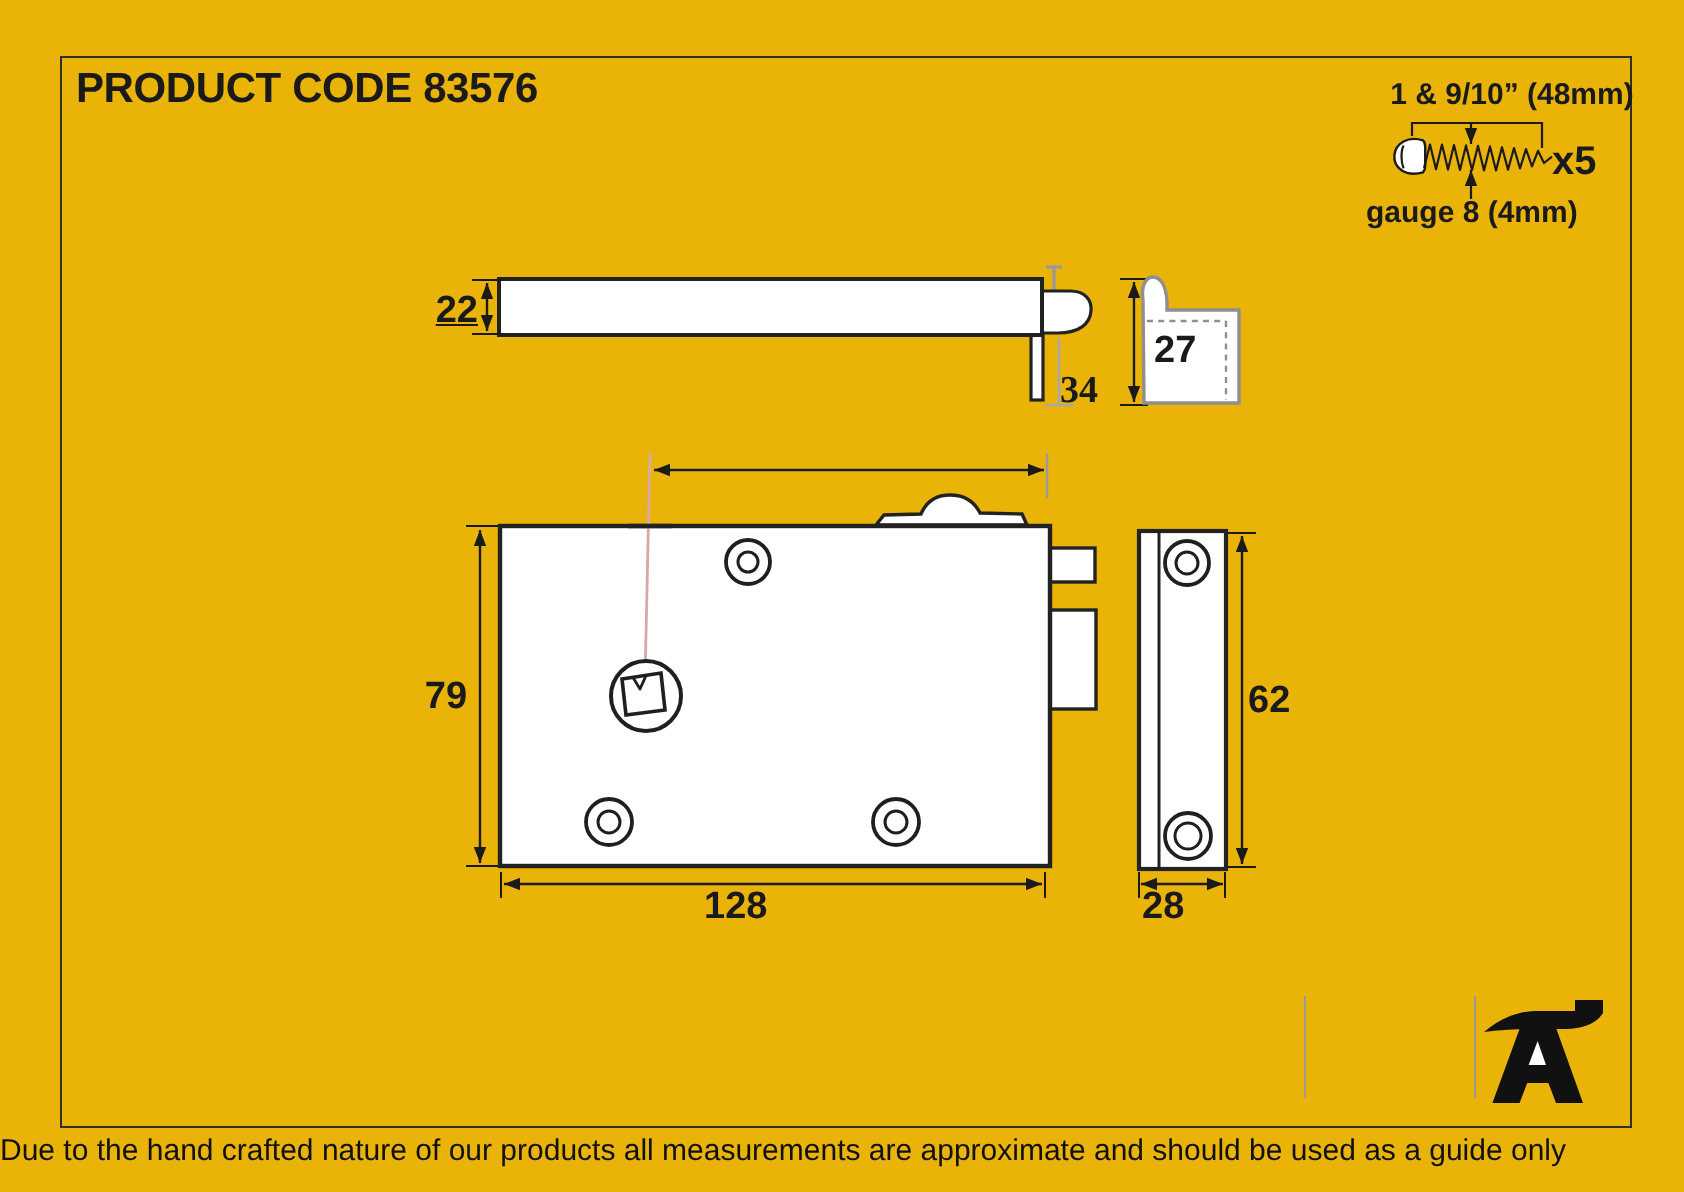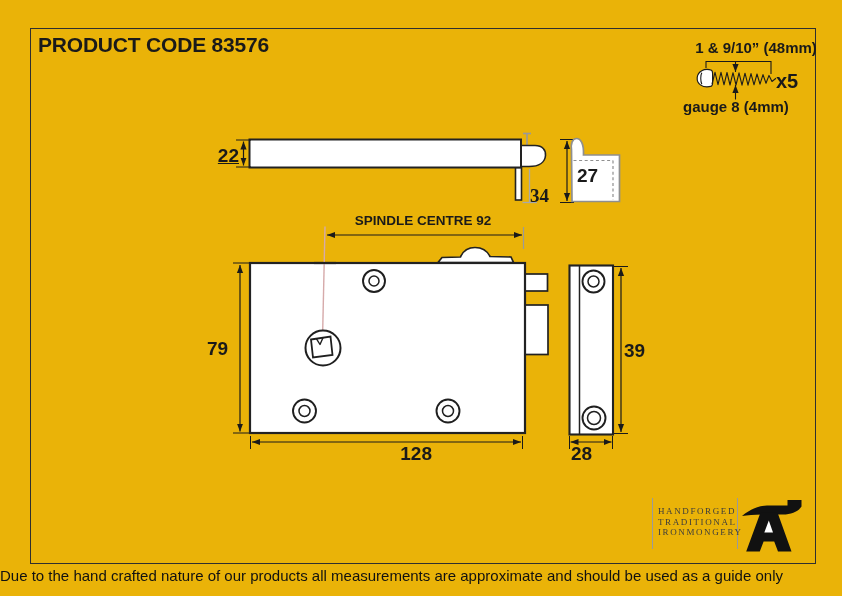--- a/index.html
+++ b/index.html
@@ -7,22 +7,22 @@
         font-family:"Liberation Sans",sans-serif;color:#1a1a1a;}
   .border-frame{position:absolute;left:30px;top:28px;width:784px;height:534px;
         border:1px solid #2f2f2f;}
   svg.drawing{position:absolute;left:0;top:0;}
   .txt{position:absolute;white-space:nowrap;}
   .product-code{left:38px;top:33px;font-size:21px;font-weight:bold;letter-spacing:-.2px;}
   .dim{font-size:19px;font-weight:600;line-height:1;}
   .d22{left:207px;top:146px;width:32px;text-align:right;text-decoration:underline;}
   .d27{left:545px;top:166px;margin-left:32px;}
   .d34{left:530px;top:186px;font-family:Liberation Serif, serif;}
-  .d79{left:207px;top:339px;width:32px;text-align:left;}
-  .d128{left:352px;top:444px;width:80px;text-align:right;}
+  .d79{left:207px;top:339px;width:32px;text-align:center;}
+  .d128{left:352px;top:444px;width:80px;text-align:left;}
   .d81{left:624px;top:341px;}
   .d28{left:571px;top:444px;width:42px;text-align:left;}
   .spindle{left:323px;top:213px;width:200px;text-align:center;
            font-size:13.5px;font-weight:600;}
   .scr{font-size:15px;font-weight:600;}
   .scr-len{left:693px;top:39px;width:126px;text-align:center;}
   .scr-qty{left:776px;top:70px;font-size:20px;}
   .scr-gauge{left:683px;top:98px;width:118px;text-align:left;}
   .brand{position:absolute;left:658px;top:506px;width:80px;
          font-family:"Liberation Serif",serif;font-size:9px;letter-spacing:1.6px;
@@ -162,27 +162,21 @@
   <div class="txt product-code">PRODUCT CODE 83576</div>
 
   <div class="txt scr scr-len">1 &amp; 9/10” (48mm)</div>
   <div class="txt scr scr-qty">x5</div>
   <div class="txt scr scr-gauge">gauge 8 (4mm)</div>
 
   <div class="txt dim d22">22</div>
   <div class="txt dim d27">27</div>
   <div class="txt dim d34">34</div>
 
-  <div class="txt spindle">SPINDLE CENTRE 92</div>
   <div class="txt dim d79">79</div>
   <div class="txt dim d128">128</div>
 
-  <div class="txt dim d81">39</div>
+  <div class="txt dim d81">62</div>
   <div class="txt dim d28">28</div>
 
-  <div class="brand">
-    <div>HANDFORGED</div>
-    <div>TRADITIONAL</div>
-    <div>IRONMONGERY</div>
-  </div>
 
   <div class="txt footer">Due to the hand crafted nature of our products all measurements are approximate and should be used as a guide only</div>
 </div>
 
 </body></html>

